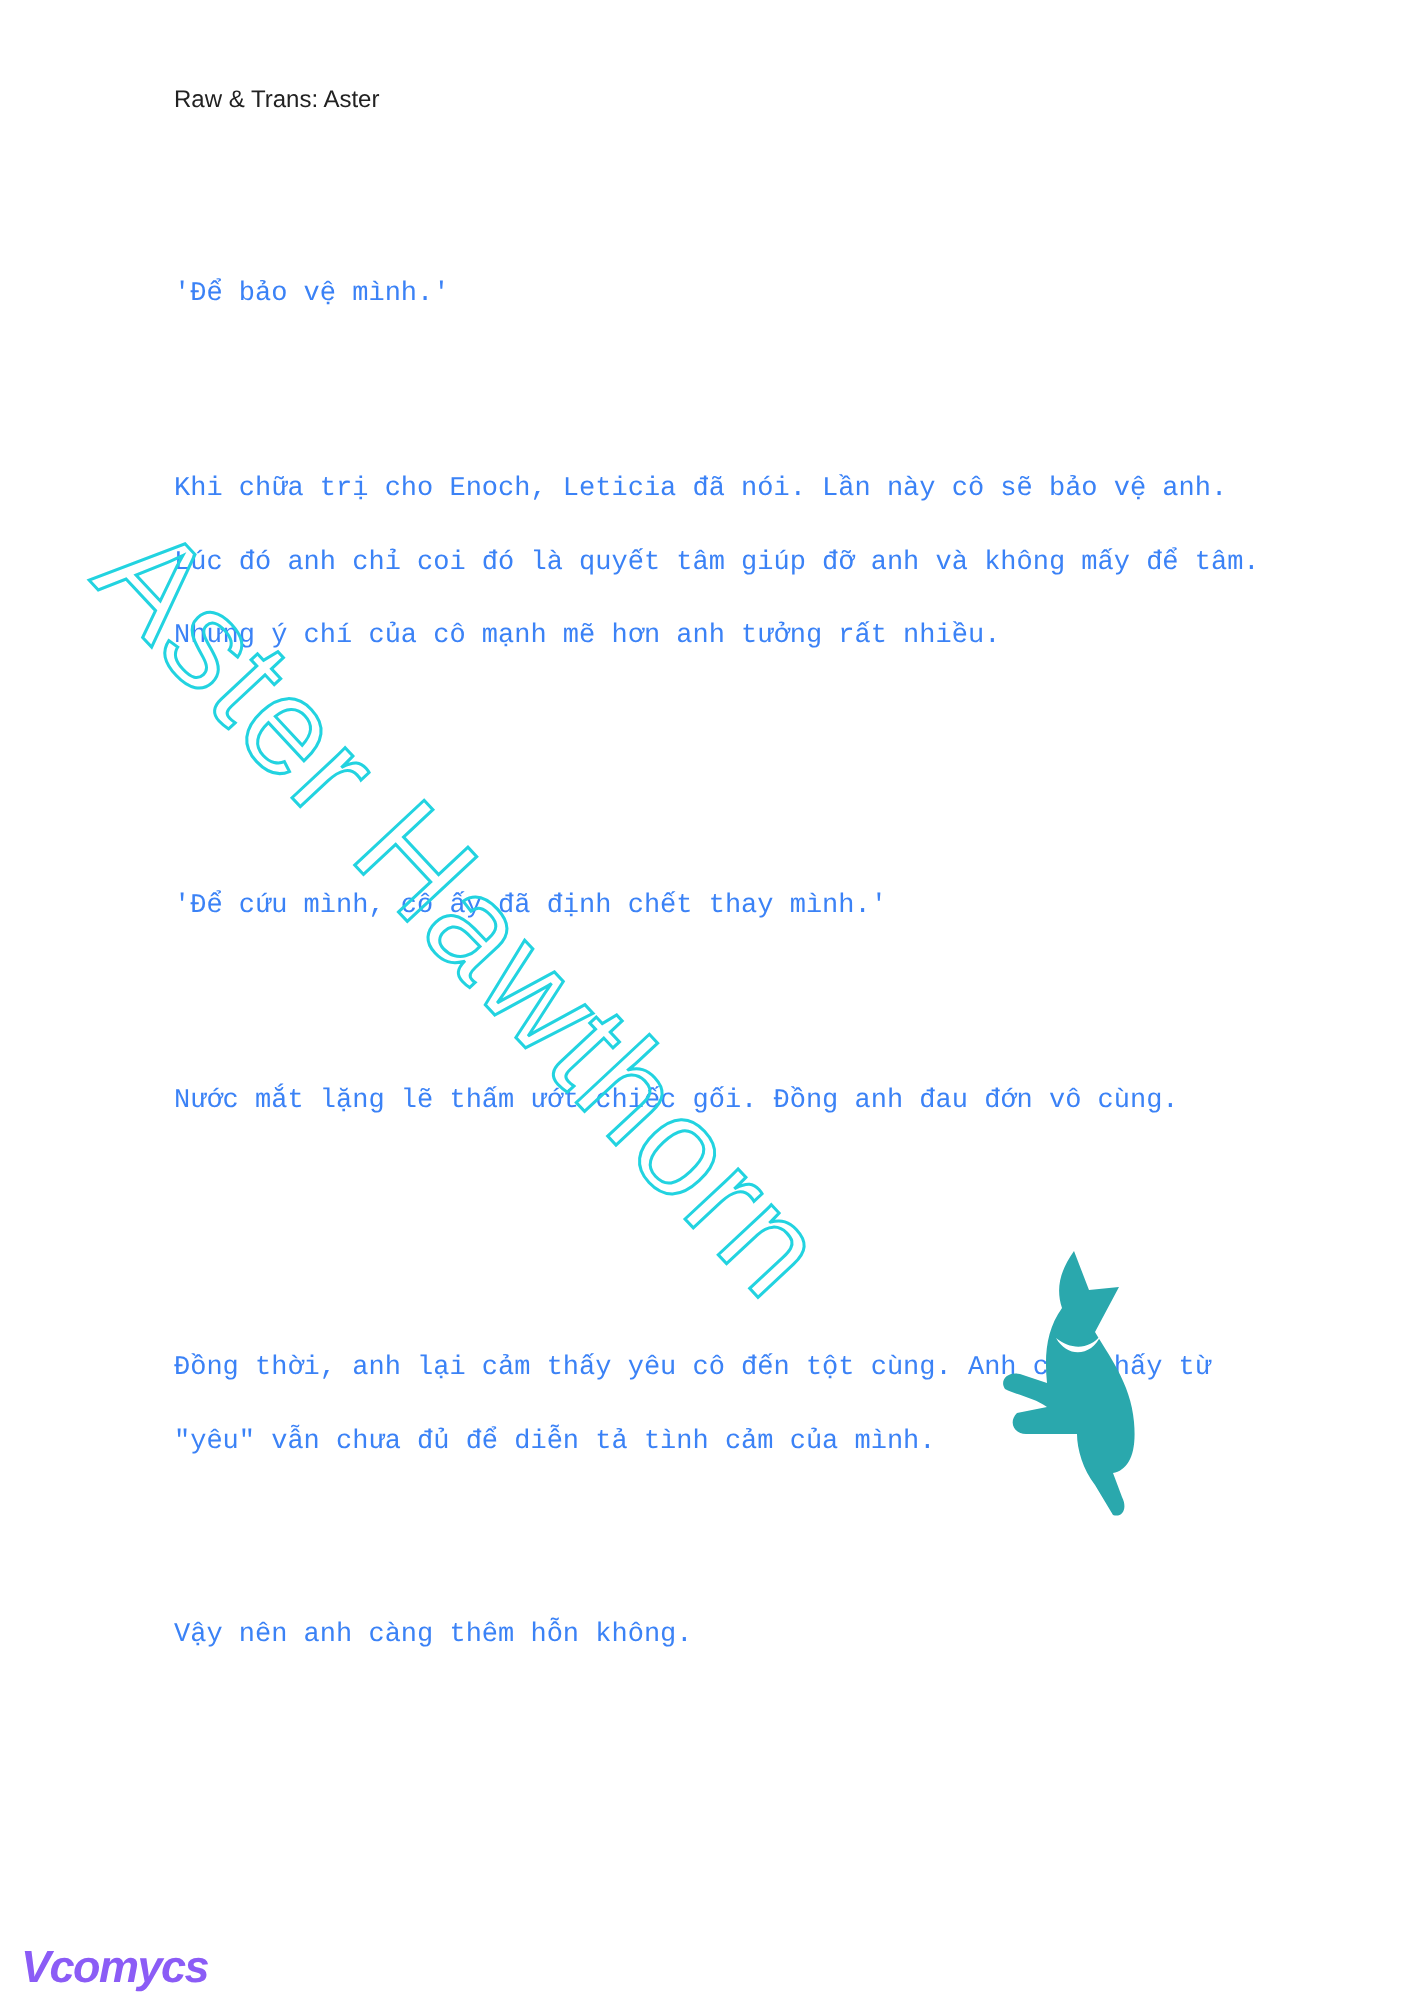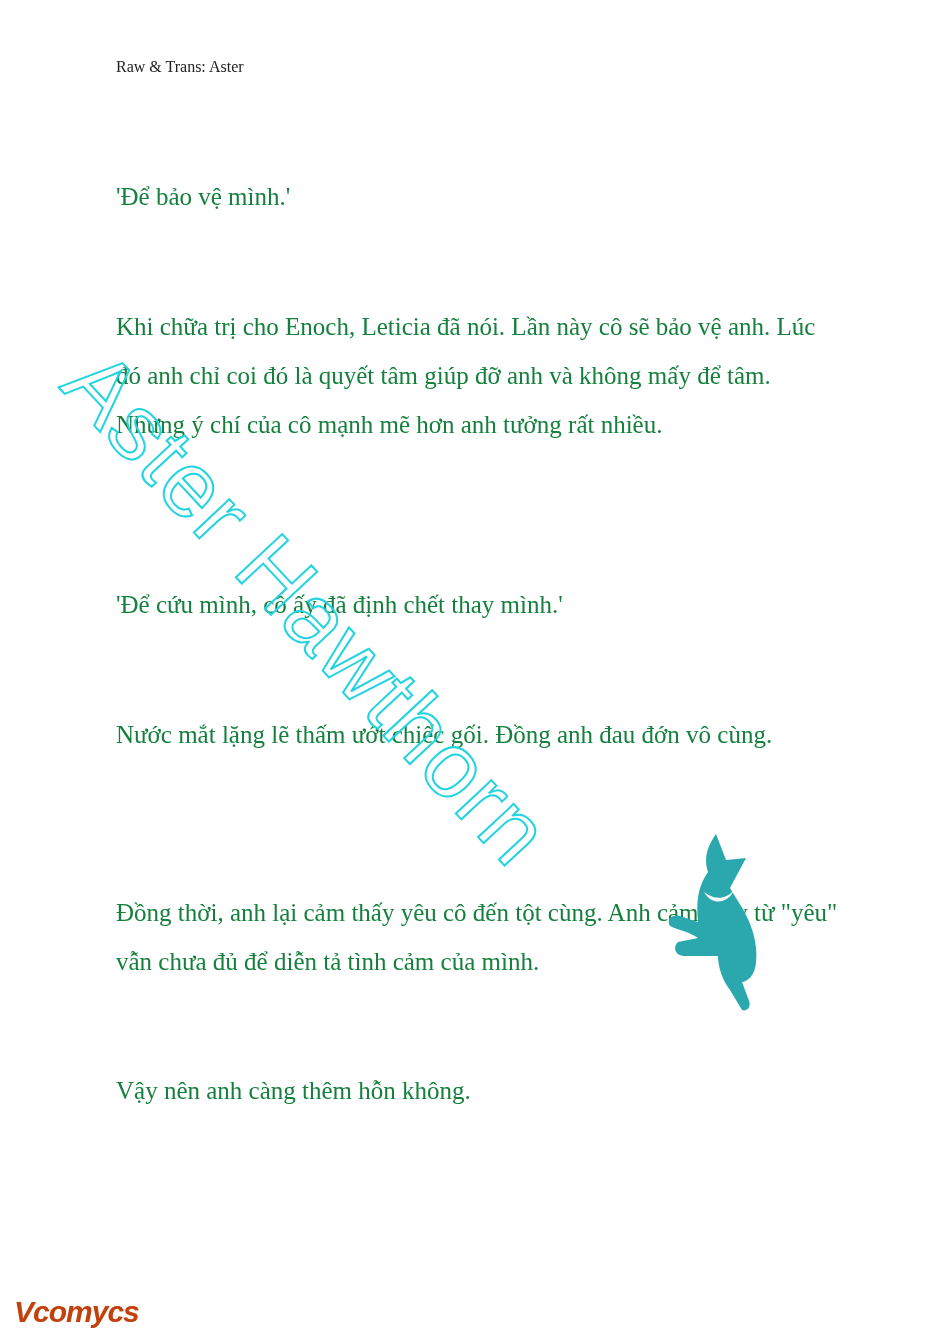--- a/index.html
+++ b/index.html
@@ -1,21 +1,21 @@
 <!DOCTYPE html>
 <html><head>
 <meta charset="utf-8">
 <style>
   html, body { margin:0; padding:0; }
   body { width:950px; height:1343px; background:#ffffff; position:relative; overflow:hidden; }
-  .header { position:absolute; left:116px; top:58px; font-family:Liberation Serif, serif; font-size:16px; color:#222;text-align:right; }
-  .para { position:absolute; left:116px; width:730px; font-family:Liberation Serif, serif; font-size:25px; line-height:49px; color:#15803d; }
+  .header { position:absolute; left:116px; top:58px; font-family:Liberation Sans, sans-serif; font-size:16px; color:#222;text-align:right; }
+  .para { position:absolute; left:116px; width:730px; font-family:Liberation Mono, monospace; font-size:18px; line-height:49px; color:#3b82f6; }
   .watermark { position:absolute; left:120px; top:330px; font-family:"Liberation Sans", sans-serif; font-size:92px; color:transparent; -webkit-text-stroke:2px #22d3e0; transform-origin:0 0; transform:rotate(47deg); white-space:nowrap; letter-spacing:2px; }
   .cat { position:absolute; left:668px; top:830px; width:110px; height:185px; }
-  .logo { position:absolute; left:14px; top:1295px; font-family:"Liberation Sans", sans-serif; font-size:30px; font-style:italic; font-weight:bold; color:#c2410c; letter-spacing:-1px; }
+  .logo { position:absolute; left:14px; top:1295px; font-family:"Liberation Sans", sans-serif; font-size:30px; font-style:italic; font-weight:bold; color:#8b5cf6; letter-spacing:-1px; }
 </style>
 </head>
 <body>
 
 <div class="header">Raw &amp; Trans: Aster</div>
 
 <div class="para" style="top:172px">'Để bảo vệ mình.'</div>
 <div class="para" style="top:302px">Khi chữa trị cho Enoch, Leticia đã nói. Lần này cô sẽ bảo vệ anh. Lúc đó anh chỉ coi đó là quyết tâm giúp đỡ anh và không mấy để tâm. Nhưng ý chí của cô mạnh mẽ hơn anh tưởng rất nhiều.</div>
 <div class="para" style="top:580px">'Để cứu mình, cô ấy đã định chết thay mình.'</div>
 <div class="para" style="top:710px">Nước mắt lặng lẽ thấm ướt chiếc gối. Đồng anh đau đớn vô cùng.</div>

